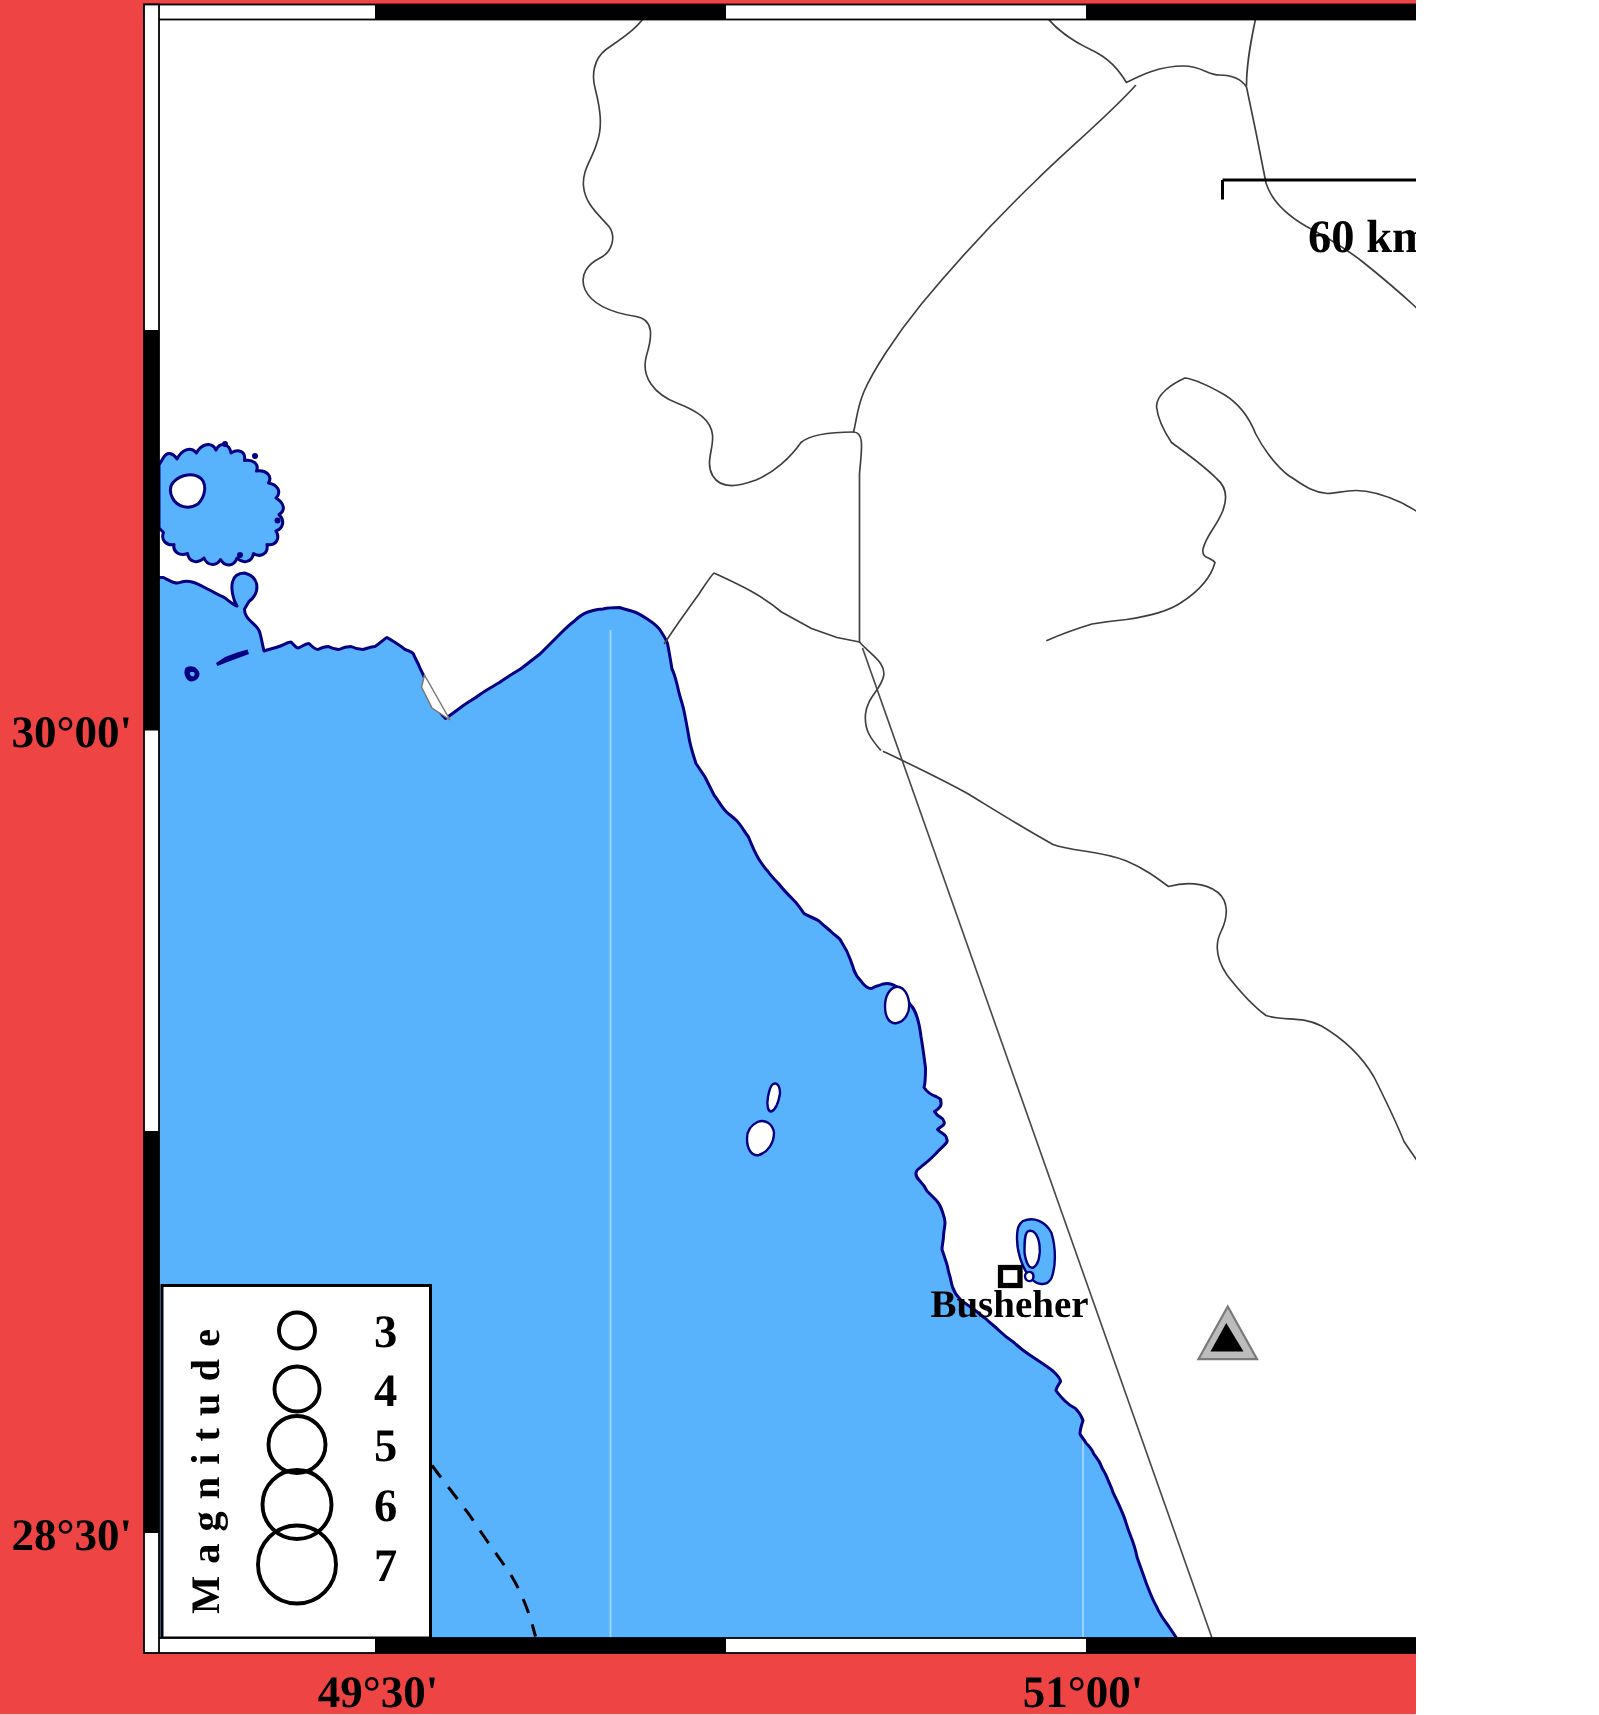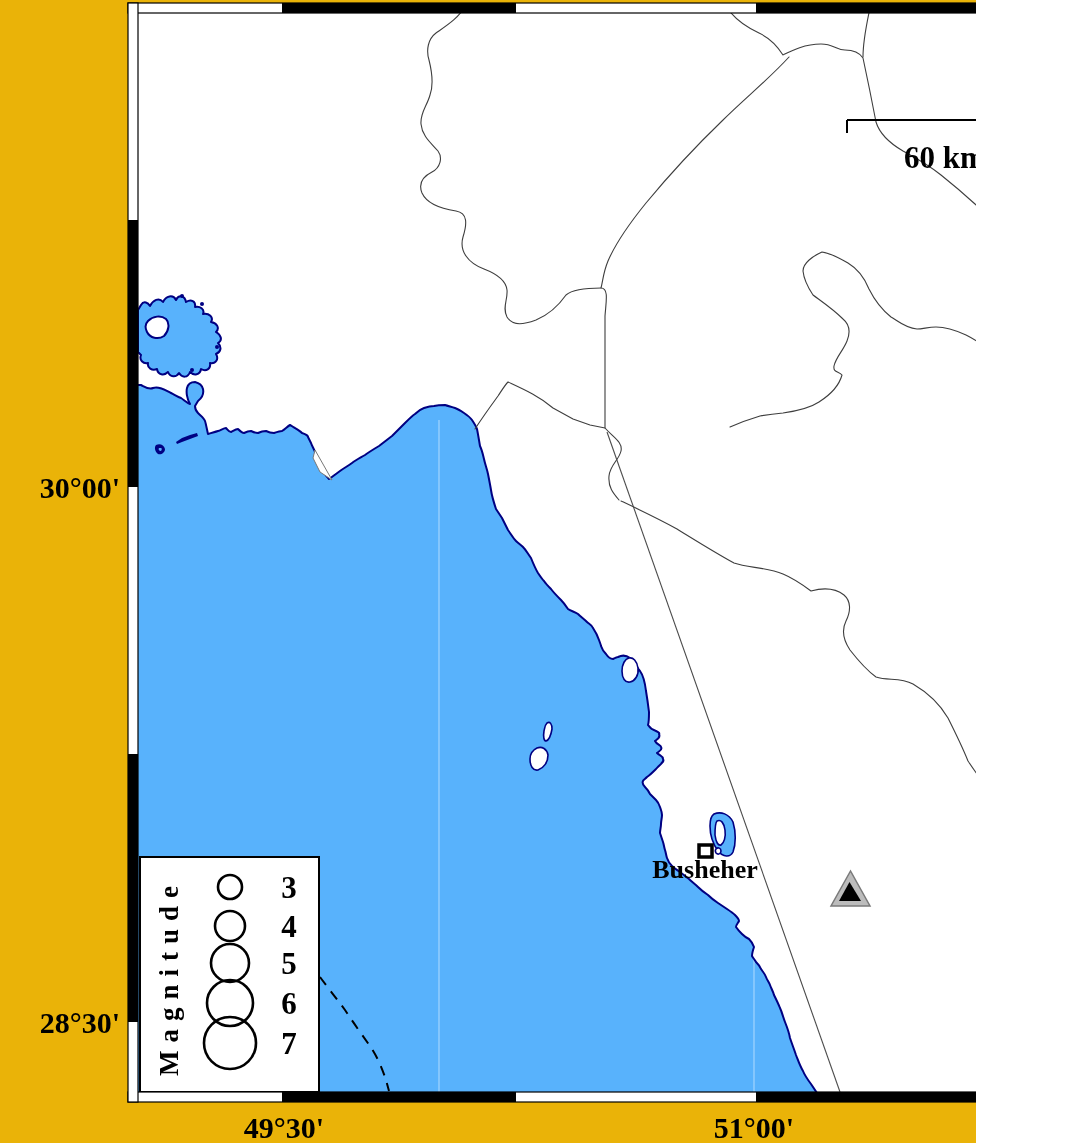--- a/index.html
+++ b/index.html
@@ -1,17 +1,17 @@
 <!DOCTYPE html>
 <html><head>
 <meta charset="utf-8">
 <style>
   html,body{margin:0;padding:0;background:#ffffff;}
-  .stage{position:relative;width:944px;height:1143px;background:#eab308;overflow:hidden;
-         font-family:"Liberation Serif","DejaVu Serif",serif;padding-left:32px;}
+  .stage{position:relative;width:944px;height:1143px;background:#ef4444;overflow:hidden;
+         font-family:"Liberation Serif","DejaVu Serif",serif;}
   svg{display:block;}
   text{font-family:"Liberation Serif","DejaVu Serif",serif;}
   .axis-label{font-size:30px;font-weight:bold;fill:#000000;}
   .scale-label{font-size:31px;font-weight:bold;fill:#000000;}
   .city-label{font-size:26px;font-weight:bold;fill:#000000;}
   .legend-title{font-size:27px;font-weight:bold;fill:#000000;letter-spacing:8px;}
   .legend-num{font-size:31px;font-weight:bold;fill:#000000;}
   .frame-band{fill:#ffffff;stroke:#000000;stroke-width:1.2;}
   .frame-black{fill:#000000;stroke:none;}
   .boundary{fill:none;stroke:#3e3e3e;stroke-width:1.1;stroke-linejoin:round;stroke-linecap:round;}

